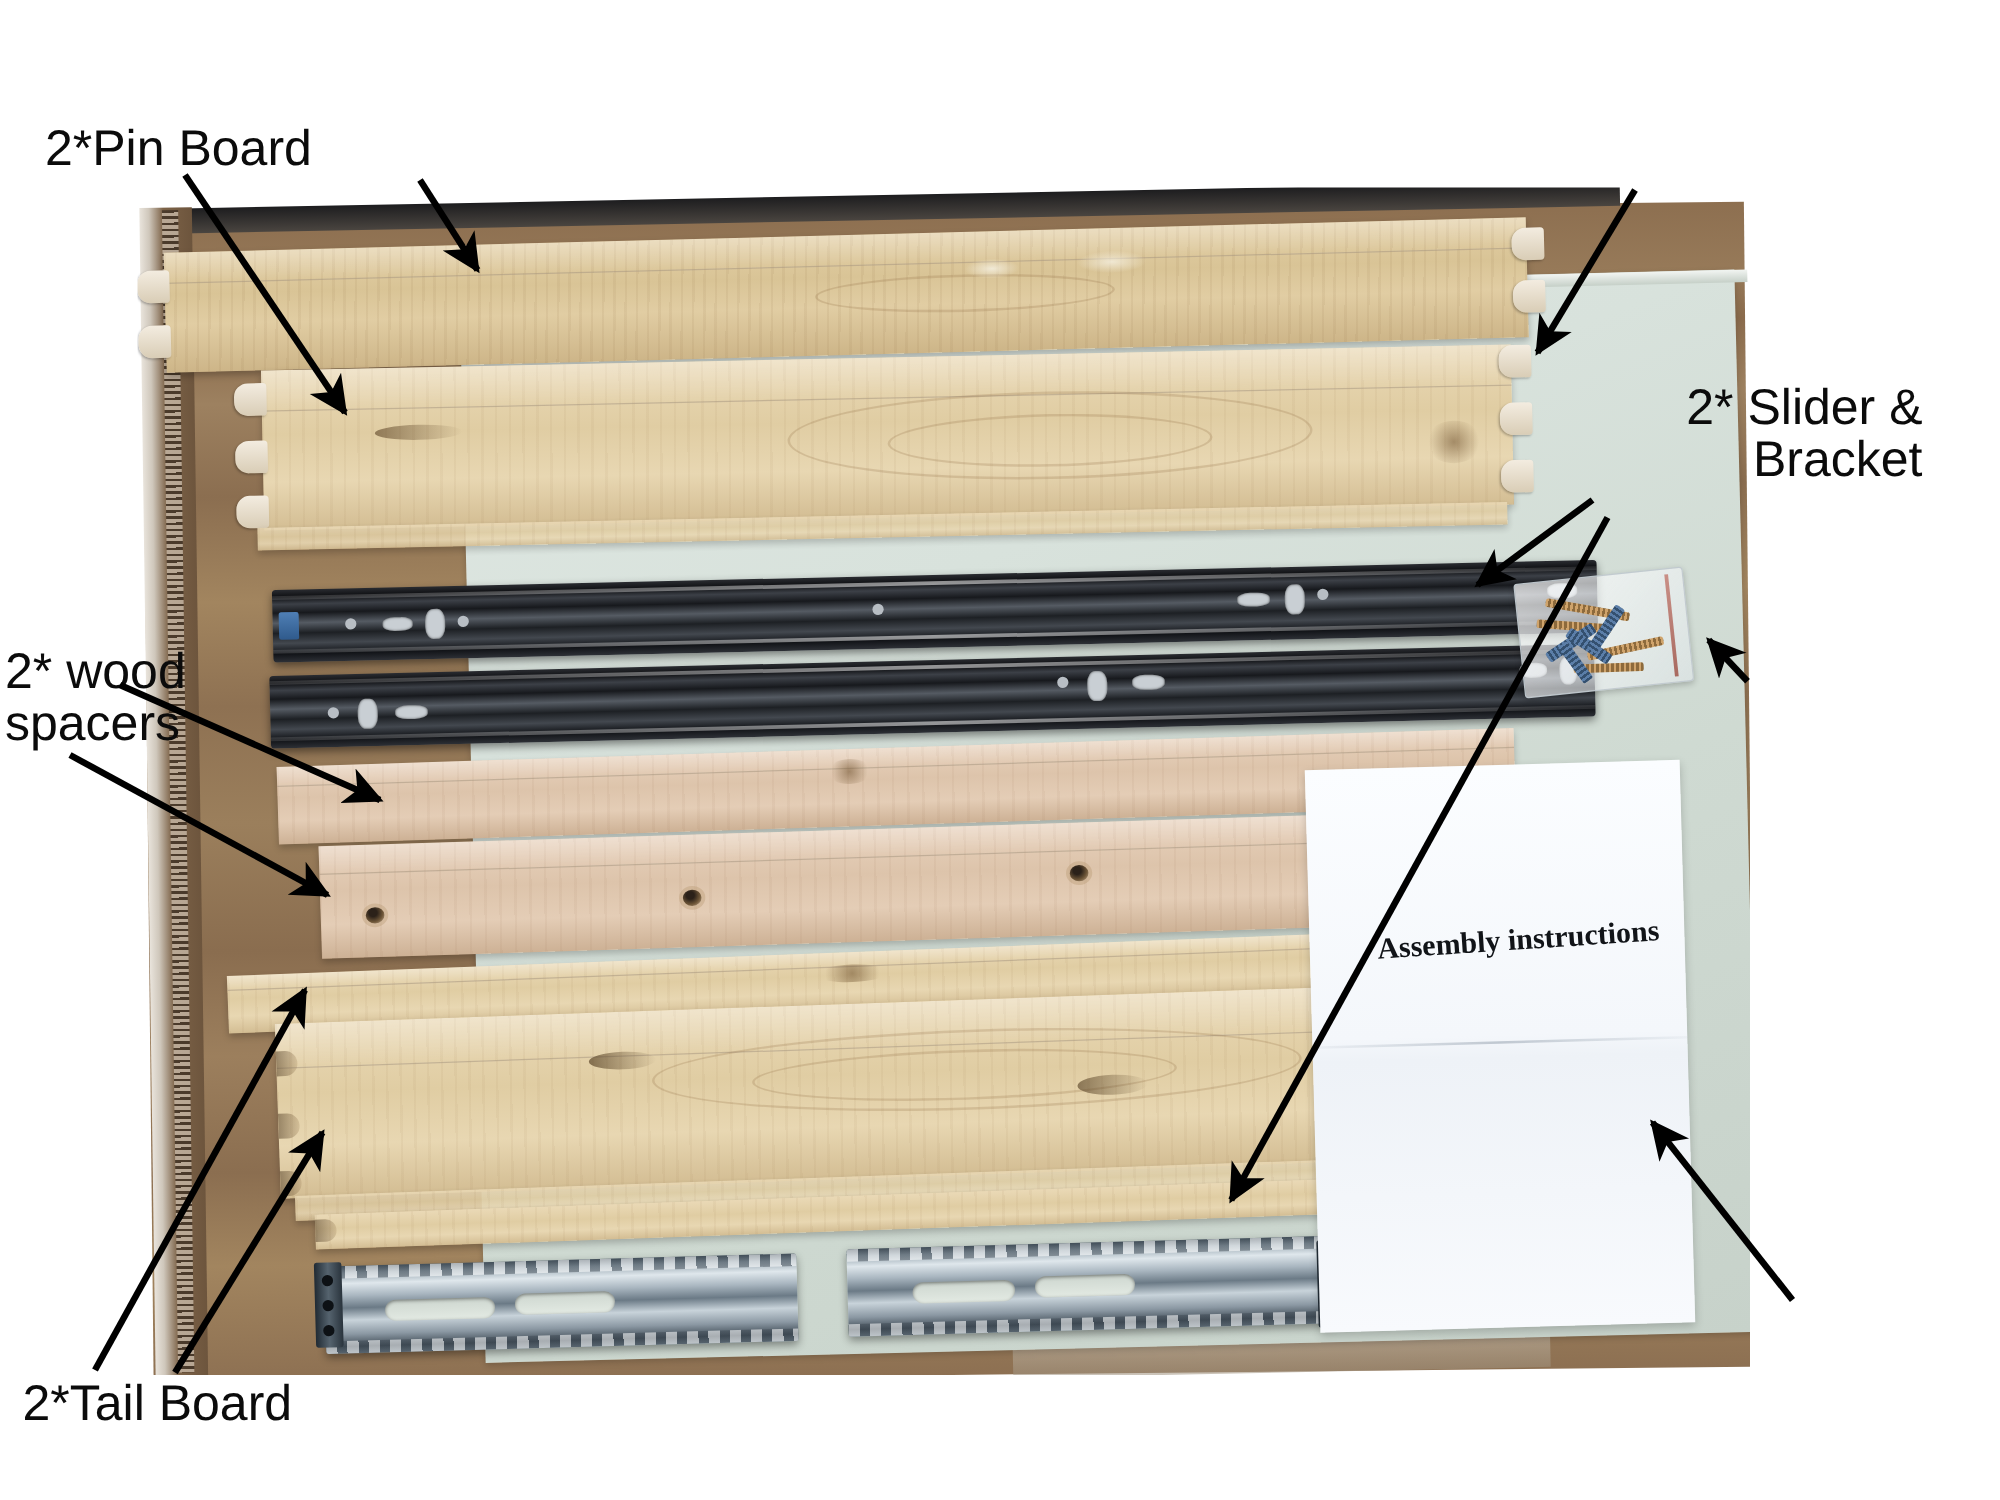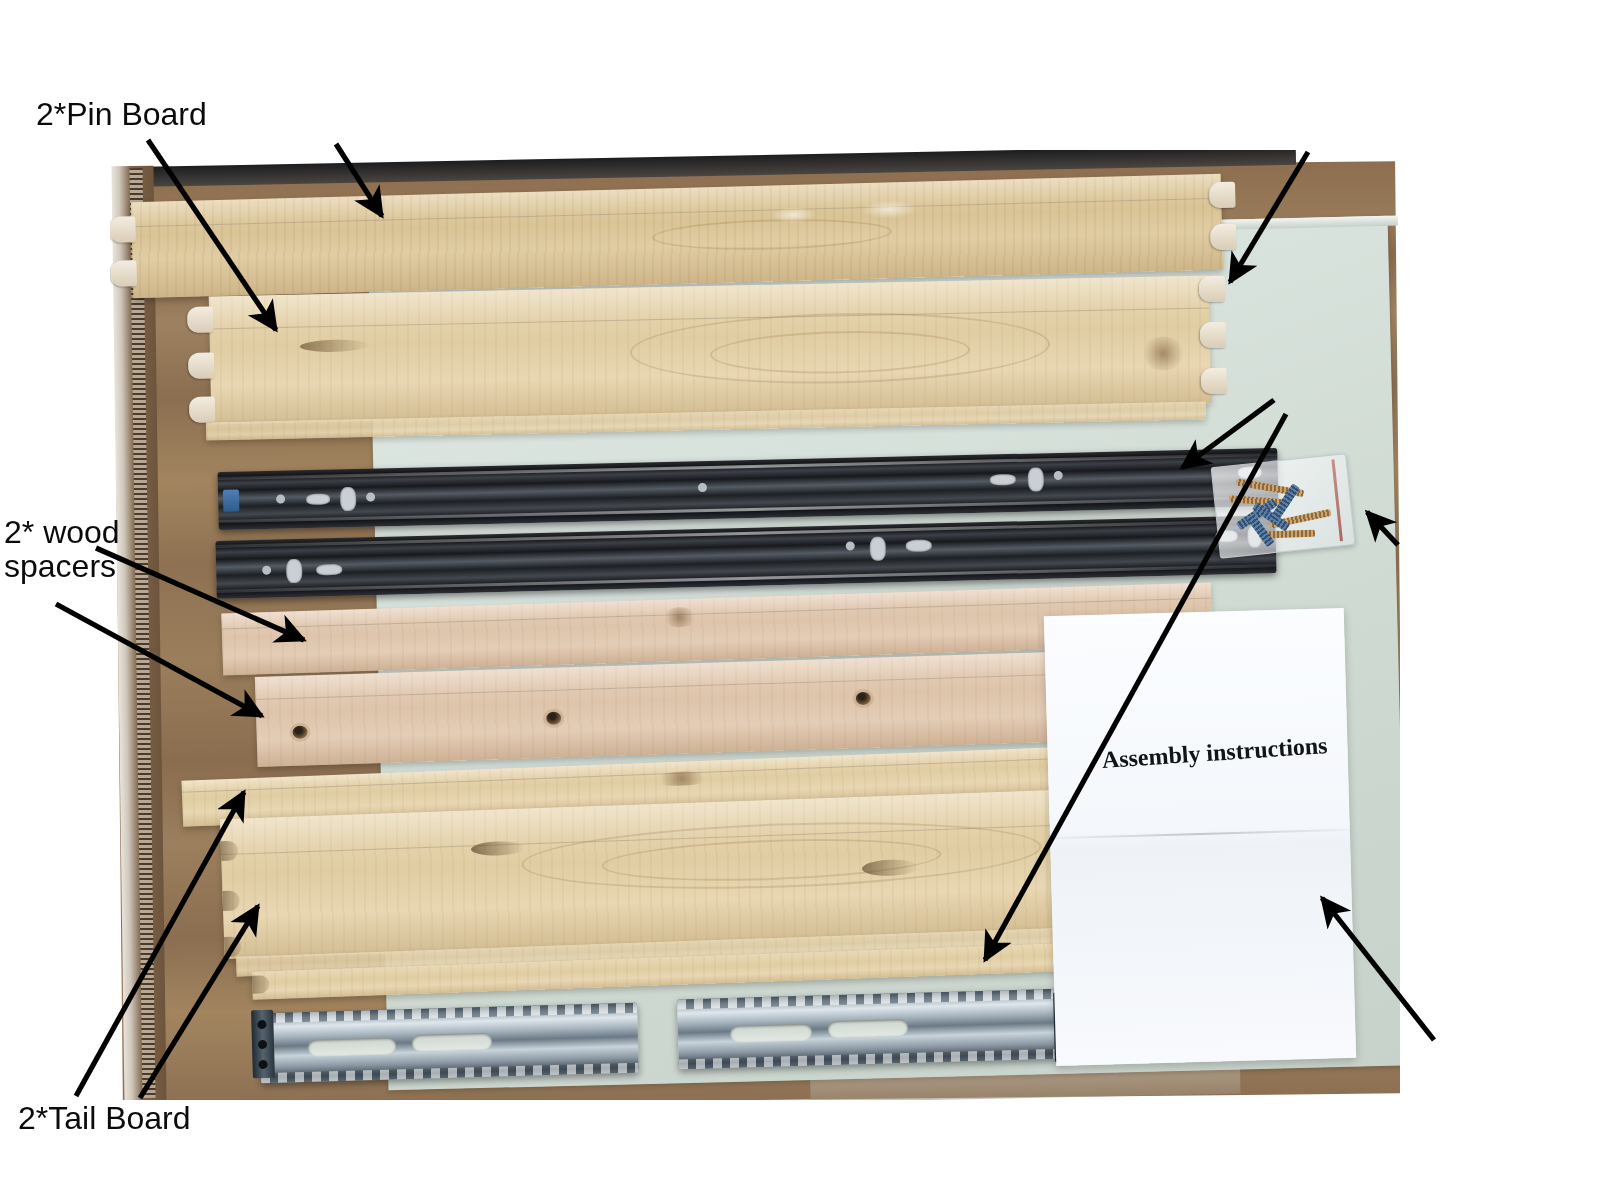--- a/index.html
+++ b/index.html
@@ -281,21 +281,21 @@
     font-size: 24px;
     color: #111418;
     transform: rotate(-2.2deg);
     white-space: nowrap;
   }
 
   
   .label {
     position: absolute;
     color: #0b0b0b;
-    font-size: 32px;
+    font-size: 40px;
     line-height: 1.06;
     white-space: pre-line;
   }
 
   
   #arrows {
     position: absolute; left: 0; top: 0;
     width: 1600px; height: 1200px;
     pointer-events: none;
   }
@@ -450,20 +450,22 @@
     <div class="sheet" style="left:940px; top:462px; width:300px; height:450px;">
       <div class="sheet-fold"></div>
       <div class="sheet-text">Assembly instructions</div>
     </div>
 
   </div>
 
   <div class="label" style="left:36px; top:98px;">2*Pin Board</div>
 
 
+  <div class="label" style="left:1288px; top:305px; text-align:right; width:250px;">2* Slider &amp;
+Bracket</div>
 
 
   <div class="label" style="left:4px; top:516px;">2* wood
 spacers</div>
 
   <div class="label" style="left:18px; top:1102px;">2*Tail Board</div>
 
 
   <svg id="arrows" viewBox="0 0 1600 1200">
     <defs>

